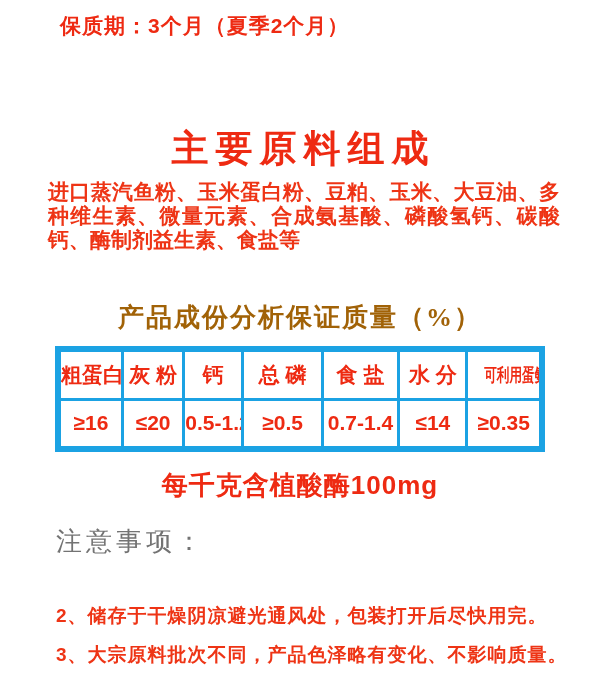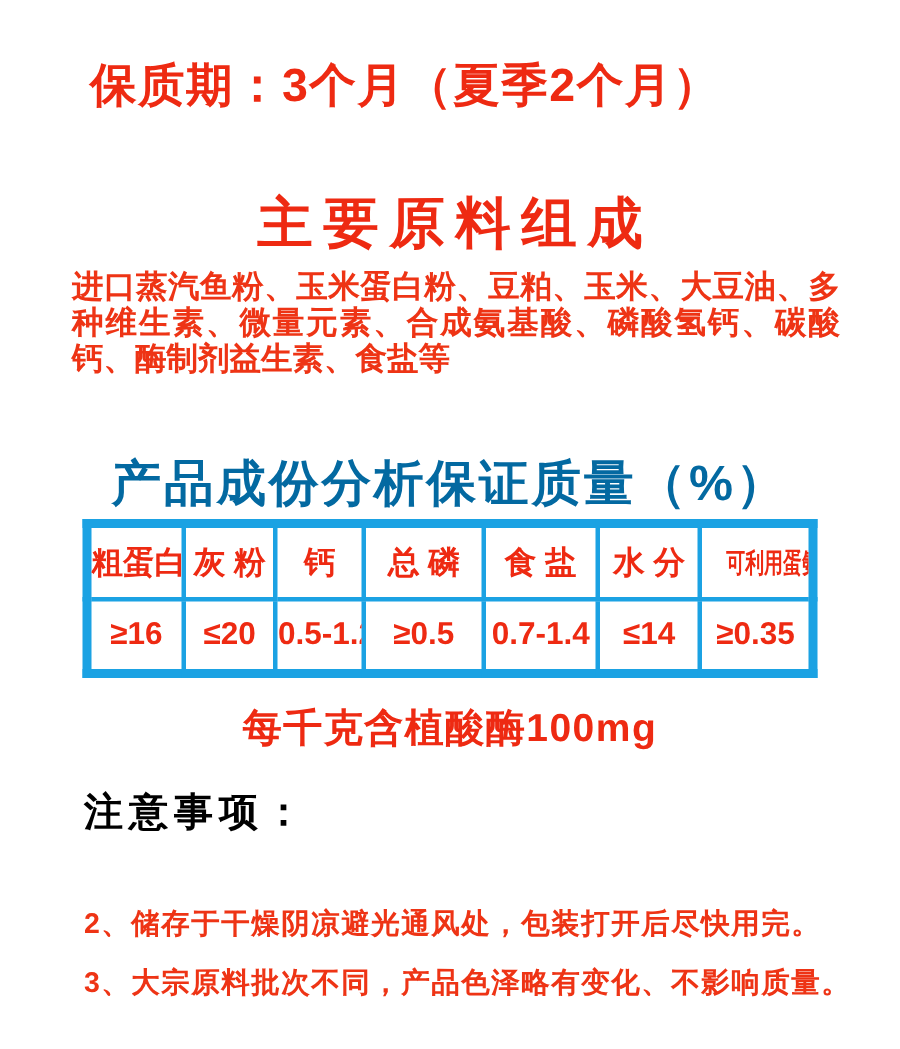--- a/index.html
+++ b/index.html
@@ -11,26 +11,25 @@
   }
   .page {
     width: 600px; height: 699px;
     background: #ffffff;
     color: #ee2a12;
     position: relative;
   }
   .shelf-life {
     position: absolute;
     left: 60px; top: 12px;
-    font-size: 31px;
+    font-size: 21px;
     font-weight: bold;
     color: #ee2a12;
     letter-spacing: 1px;
     white-space: nowrap;
-    margin-top: 24px;
   }
   .main-title {
     position: absolute;
     left: 0; right: 0; top: 124px;
     text-align: center;
     font-size: 37px;
     font-weight: bold;
     letter-spacing: 7px;
     text-indent: 7px;
     color: #ee2a12;
@@ -42,24 +41,25 @@
     font-size: 21px;
     line-height: 24px;
     font-weight: bold;
     color: #ee3415;
     text-align: justify;
   }
   .analysis-title {
     position: absolute;
     left: 0; right: 0; top: 300px;
     text-align: center;
-    font-size: 33px;
+    font-size: 26px;
     font-weight: bold;
     letter-spacing: 2px;
-    color: #0369a1;
+    color: #a16207;
+    font-family: Liberation Serif, serif;
   }
   .analysis-table {
     position: absolute;
     left: 55px; top: 346px;
     width: 490px;
     border-collapse: collapse;
     table-layout: fixed;
     background: #ffffff;
     padding-left: 26px;
   }
@@ -89,23 +89,23 @@
     text-align: center;
     font-size: 26px;
     font-weight: bold;
     color: #ee2a12;
     letter-spacing: 1px;
   }
   .precautions-title {
     position: absolute;
     left: 56px; top: 524px;
     font-size: 26px;
-    font-weight: bold;
+    font-weight: normal;
     letter-spacing: 4px;
-    color: #000000;
+    color: #737373;
   }
   .precaution-item {
     position: absolute;
     left: 56px;
     font-size: 19px;
     font-weight: bold;
     color: #ee3415;
     letter-spacing: 1px;
     white-space: nowrap;
   }

